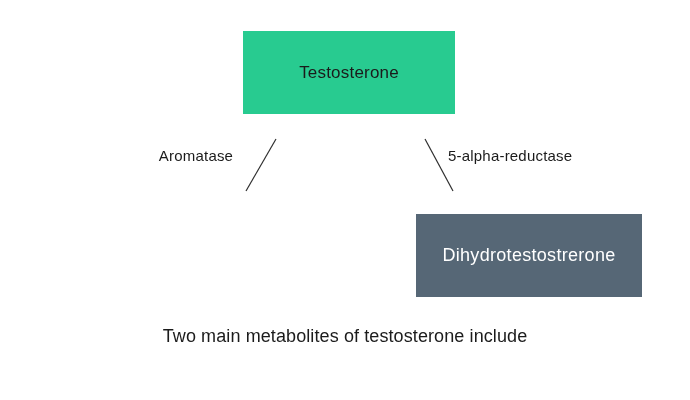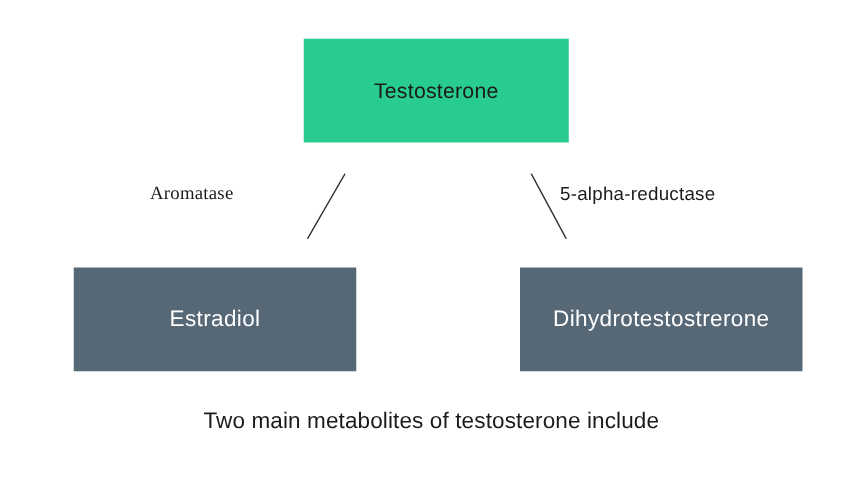--- a/index.html
+++ b/index.html
@@ -54,24 +54,23 @@
     width: 226px; height: 83px; text-align: center;
   }
   .edge-label {
     position: absolute;
     font-size: 15px;
     letter-spacing: 0.2px;
     color: var(--dark_text);
     white-space: nowrap;
   }
   .edge-label-left {
-    left: 120px; top: 147px;
+    left: 132px; top: 147px;
     width: 128px;
-    text-align: left;
-    font-family: Liberation Serif, serif;
+    text-align: center;
   }
   .edge-label-right {
     left: 448px; top: 147px;
     text-align: right;
   }
   .connectors {
     position: absolute;
     left: 0; top: 0;
     width: 690px; height: 400px;
     pointer-events: none;
@@ -98,23 +97,20 @@
 
   <svg class="connectors" width="690" height="400" viewBox="0 0 690 400">
     <line x1="276" y1="139" x2="246" y2="191" stroke="var(--connector)" stroke-width="1.2"></line>
     <line x1="425" y1="139" x2="453" y2="191" stroke="var(--connector)" stroke-width="1.2"></line>
   </svg>
 
   <div class="edge-label edge-label-left">Aromatase</div>
 
   <div class="edge-label edge-label-right">5-alpha-reductase</div>
 
-  <div class="node node-metabolite node-estradiol">
-    <span>Estradiol</span>
-  </div>
 
   <div class="node node-metabolite node-dht">
     <span>Dihydrotestostrerone</span>
   </div>
 
   <div class="caption">
     <div>Two main metabolites of testosterone include</div>
   </div>
 
 </div>

